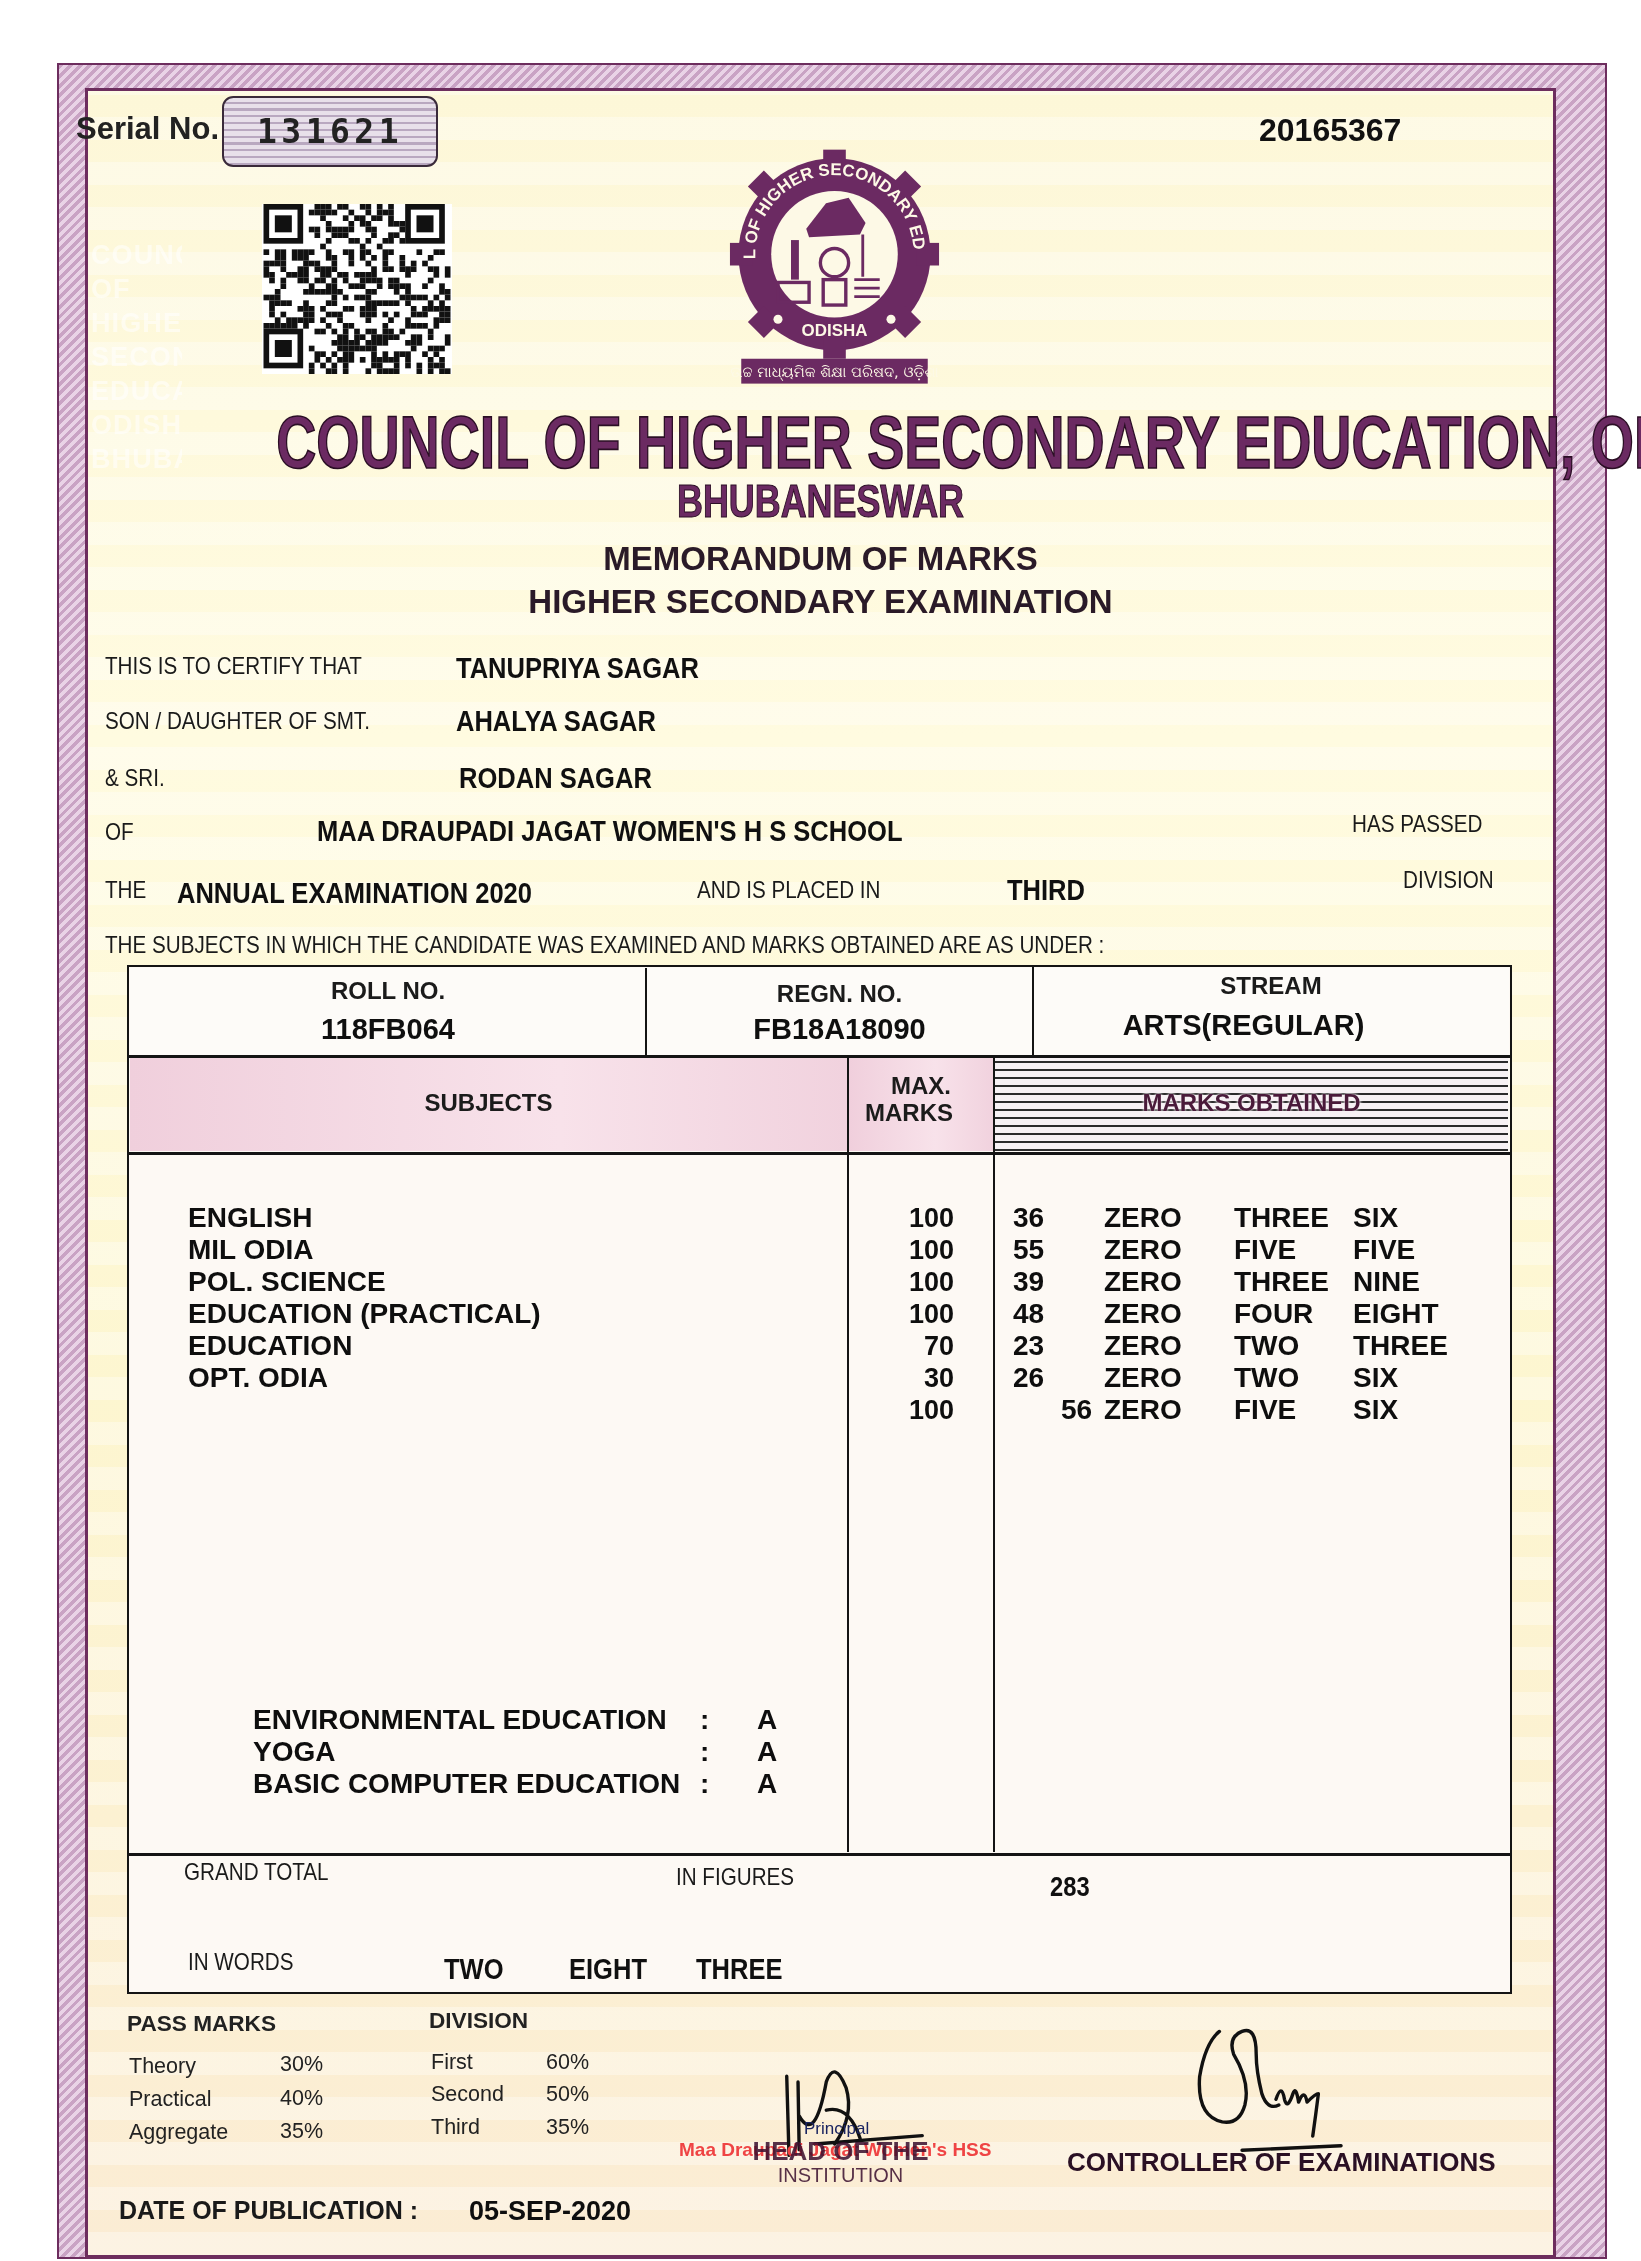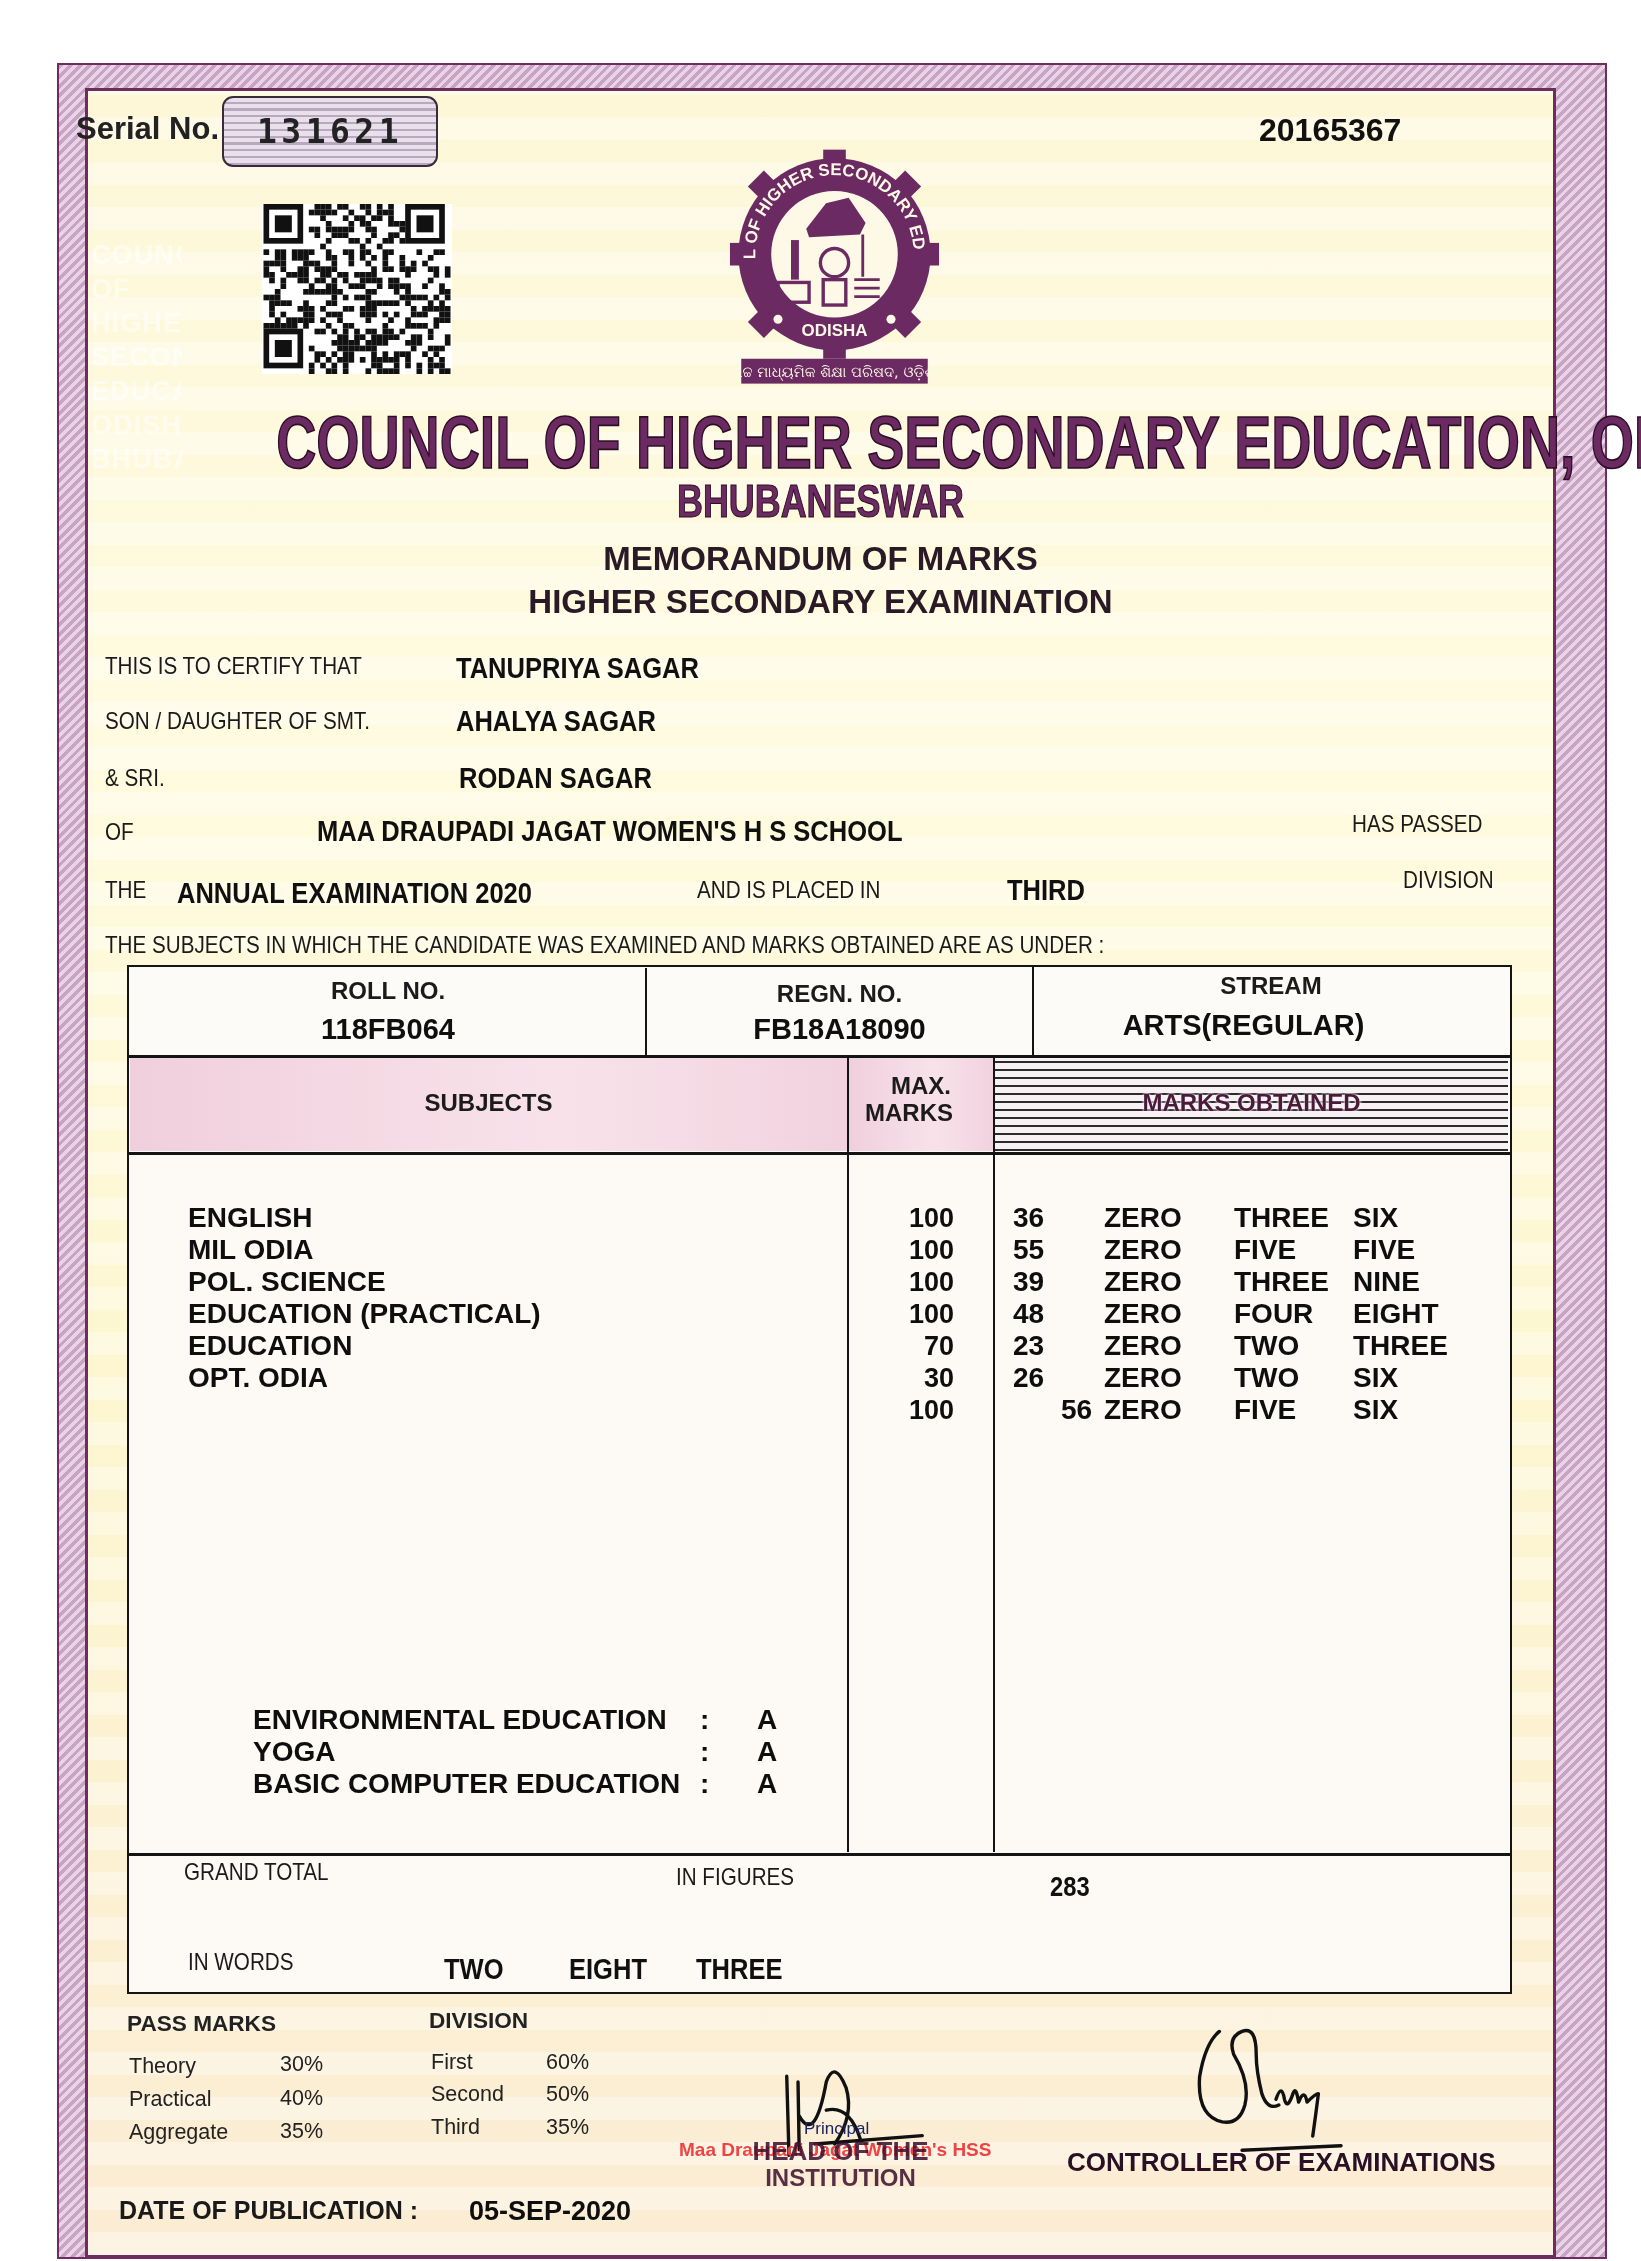--- a/index.html
+++ b/index.html
@@ -615,21 +615,21 @@
 <div class="abs small" style="left:431px; top:2115px;">Third</div>
 <div class="abs small" style="left:546px; top:2115px;">35%</div>
 
 <svg class="abs" style="left:781px; top:2065px;" width="147" height="96" viewBox="0 0 260 170">
   <path class="sig" d="M10 20 L14 160 M30 30 L32 150 M32 90 Q60 140 80 30 Q95 -10 115 40 Q130 90 95 140 M80 80 Q120 70 140 130"></path>
   <path class="sig" d="M60 140 L250 125" stroke-width="4"></path>
 </svg>
 <div class="abs" style="left:804px; top:2119px; font-size:17px; color:#1a2460; white-space:nowrap;">Principal</div>
 <div class="abs" style="left:679px; top:2139px; font-size:19px; font-weight:bold; color:#ef4444; white-space:nowrap;">Maa Draupadi Jagat Women's HSS</div>
 <div class="abs" style="left:747px; top:2136px; width:187px; text-align:center; font-size:26px; font-weight:bold; color:#3a0f2e; opacity:0.85; white-space:nowrap;">HEAD OF THE</div>
-<div class="abs" style="left:747px; top:2164px; width:187px; text-align:center; font-size:24px; font-weight:bold; color:#3a0f2e; opacity:0.85; white-space:nowrap;">INSTITUTION</div>
+<div class="abs" style="left:747px; top:2164px; width:187px; text-align:center; font-size:20px; font-weight:normal; color:#3a0f2e; opacity:0.85; white-space:nowrap;">INSTITUTION</div>
 
 <svg class="abs" style="left:1177px; top:2020px;" width="181" height="136" viewBox="0 0 320 240">
   <path class="sig" d="M75 20 Q50 40 40 100 Q35 170 80 180 Q110 185 120 150 Q130 110 100 60 Q90 30 115 20 Q140 10 140 60 Q140 90 150 130 M150 130 Q160 160 180 150 M175 140 Q185 110 190 140 Q195 160 205 130 Q210 115 215 145 Q225 120 230 145 Q245 130 250 130 Q245 170 240 205"></path>
   <path class="sig" d="M115 230 L290 222" stroke-width="7"></path>
 </svg>
 <div class="abs" style="left:1067px; top:2147px; font-size:26px; font-weight:bold; color:#2a1024; white-space:nowrap;">CONTROLLER OF EXAMINATIONS</div>
 
 <div class="abs" style="left:119px; top:2196px; font-size:25px; font-weight:bold; color:#1a1a1a; white-space:nowrap;">DATE OF PUBLICATION :</div>
 <div class="abs" style="left:469px; top:2196px; font-size:27px; font-weight:bold; color:#0e0e0e; white-space:nowrap;">05-SEP-2020</div>
 

